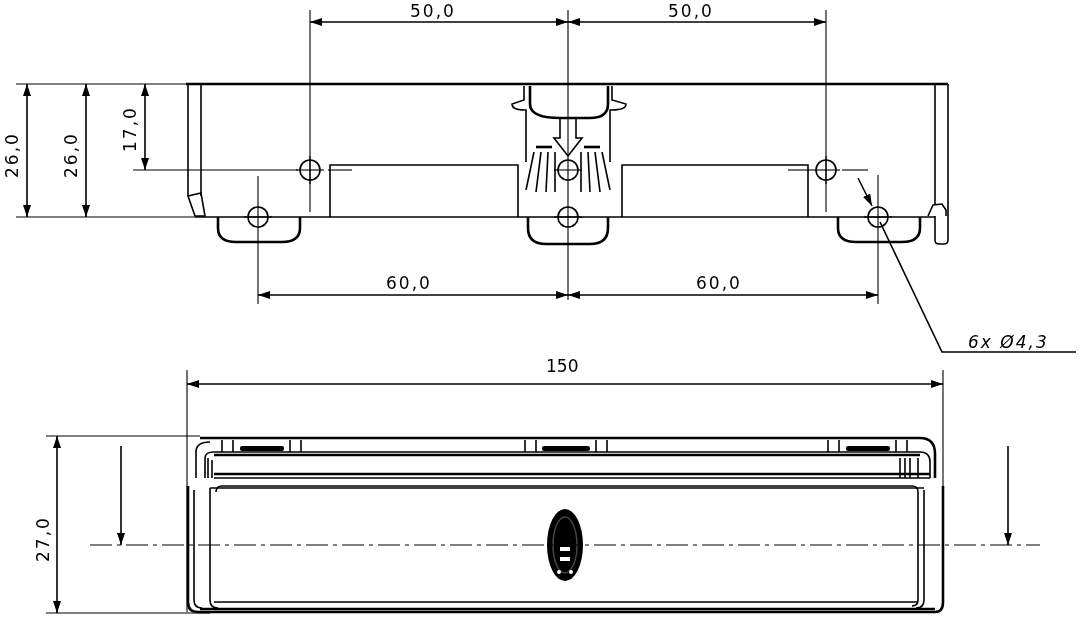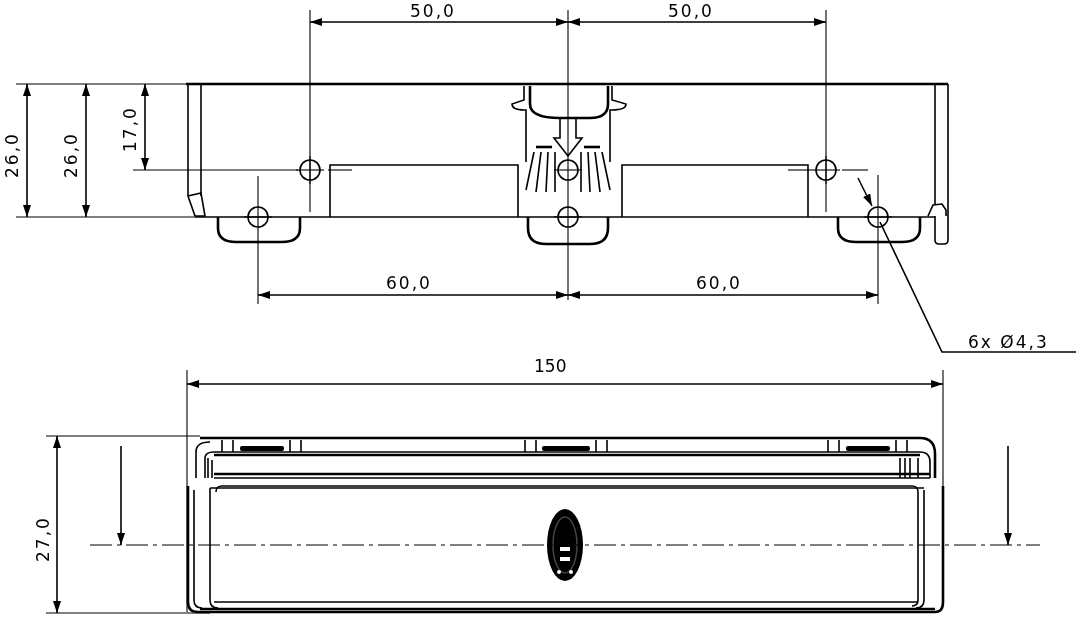--- a/index.html
+++ b/index.html
@@ -167,15 +167,15 @@
   </g>
 </svg>
 
 <div class="lbl" style="left:410px; top:3px;">50,0</div>
 <div class="lbl" style="left:668px; top:3px;">50,0</div>
 <div class="lbl" style="left:386px; top:275px;">60,0</div>
 <div class="lbl" style="left:696px; top:275px;">60,0</div>
 <div class="lbl vlbl" style="left:4px; top:178px;">26,0</div>
 <div class="lbl vlbl" style="left:63px; top:178px;">26,0</div>
 <div class="lbl vlbl" style="left:122px; top:152px;">17,0</div>
-<div class="lbl" style="left:968px; top:334px;">6x Ø4,3</div>
-<div class="lbl" style="left:534px; top:358px; letter-spacing:0;text-align:right;">150</div>
+<div class="lbl" style="left:968px; top:334px;font-style:italic;">6x Ø4,3</div>
+<div class="lbl" style="left:546px; top:358px; letter-spacing:0;text-align:right;">150</div>
 <div class="lbl vlbl" style="left:35px; top:562px;">27,0</div>
 
 </body></html>

